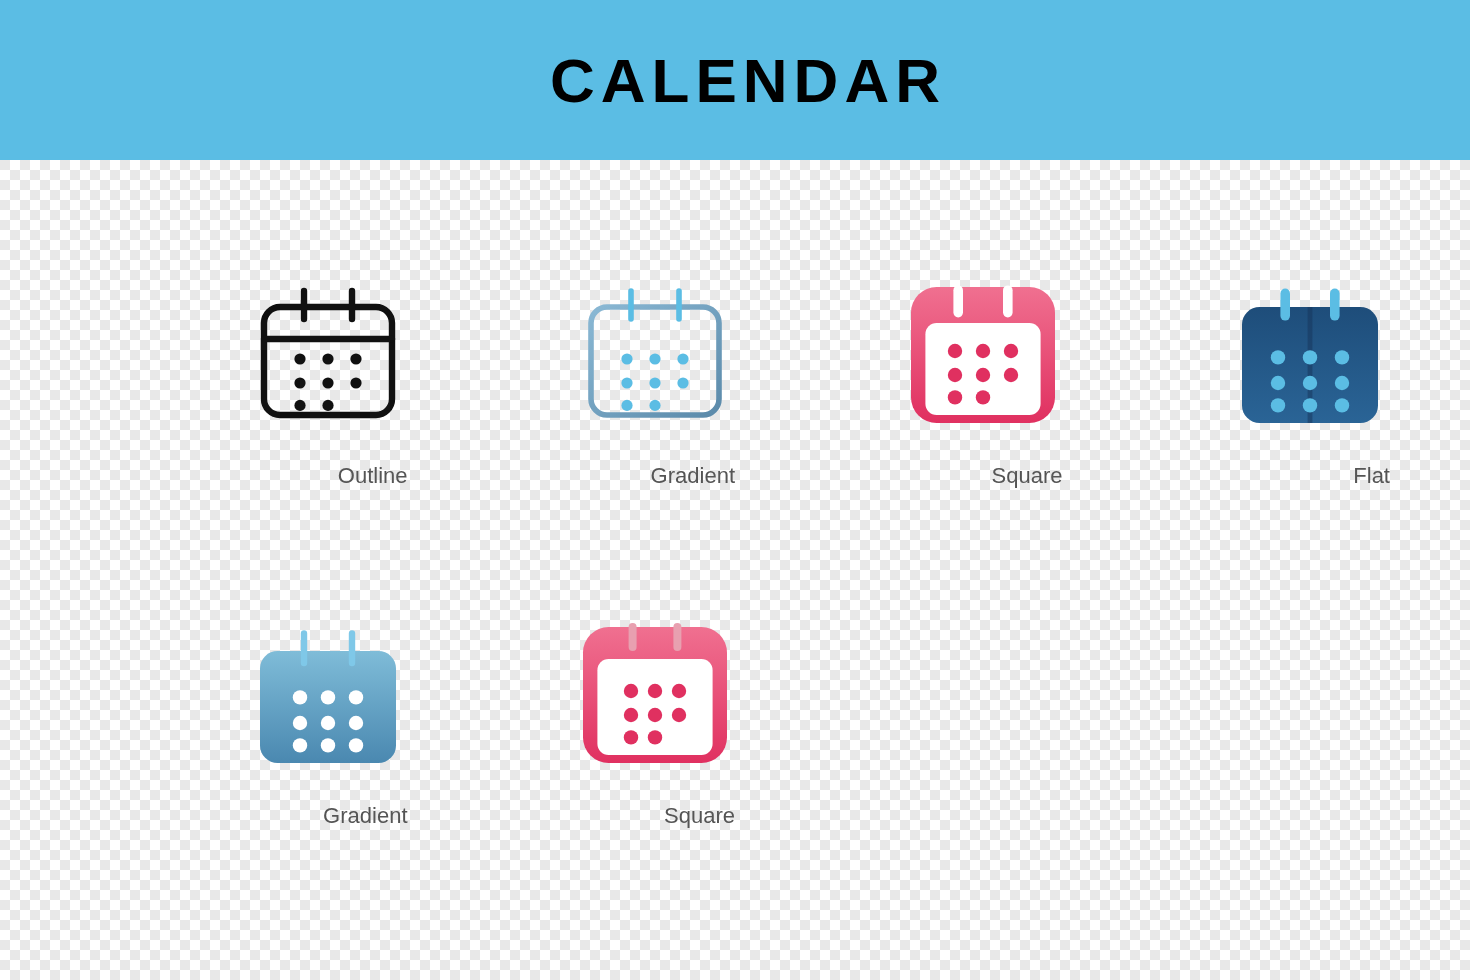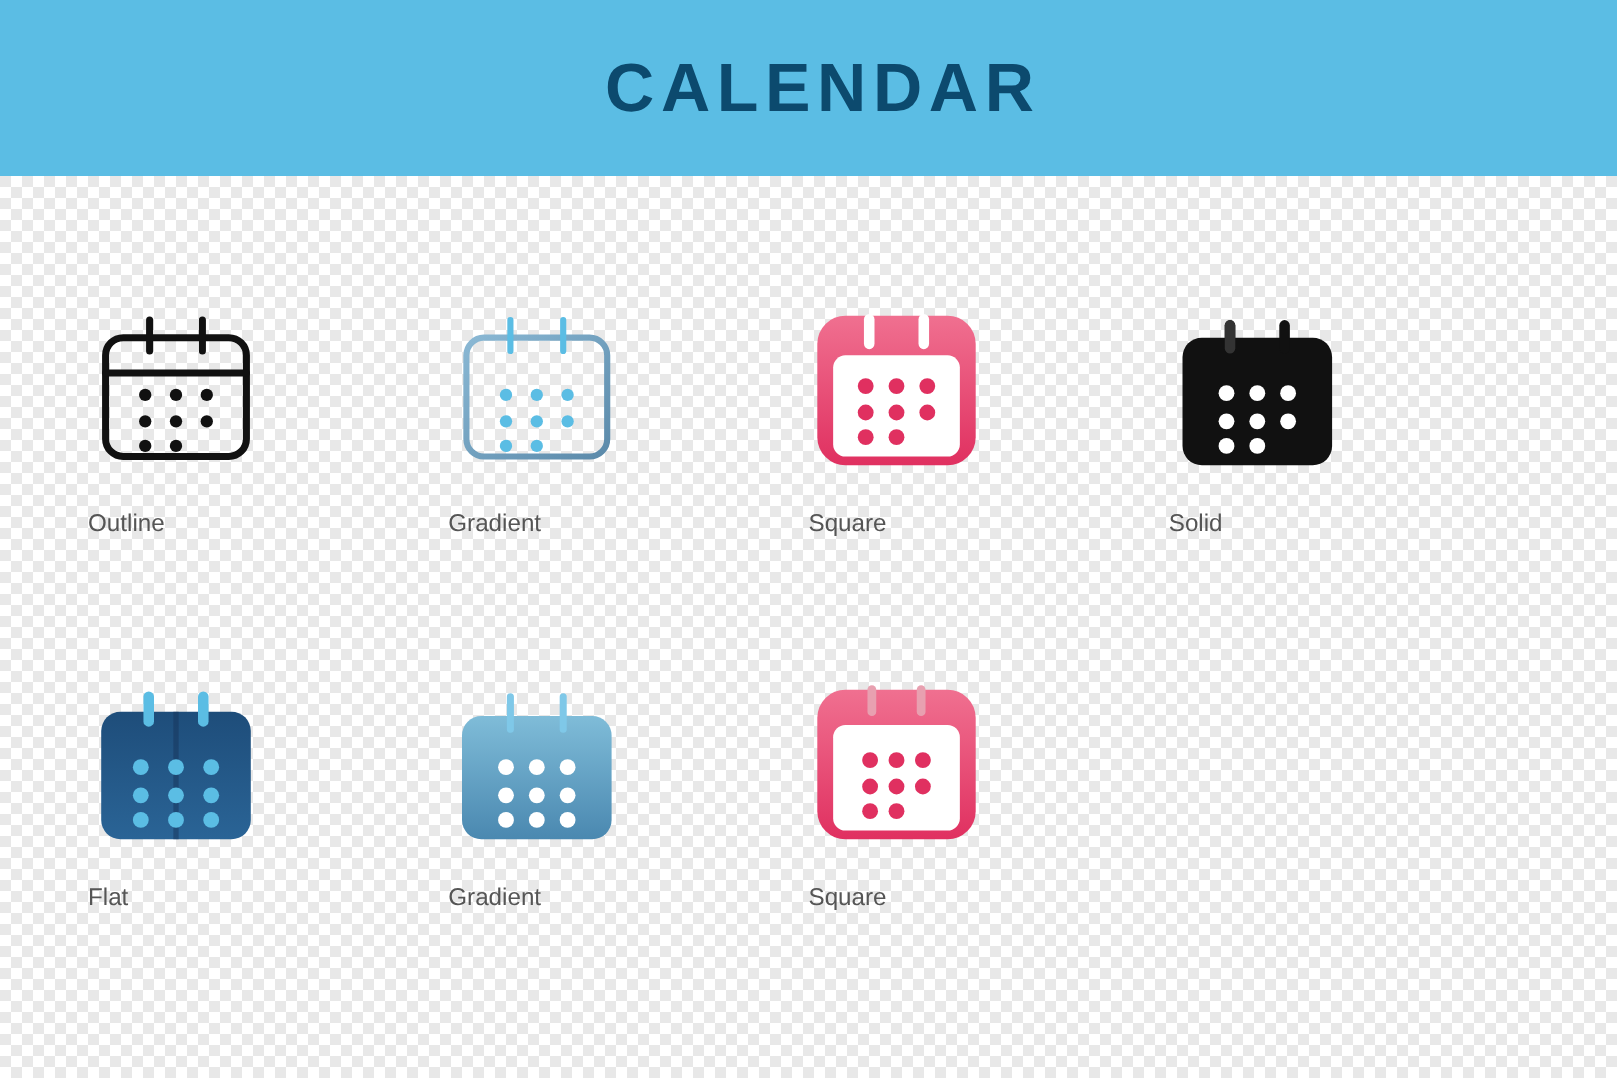--- a/index.html
+++ b/index.html
@@ -31,42 +31,42 @@
       left: 0;
       right: 0;
       height: 160px;
       background: #5bbde4;
       display: flex;
       align-items: center;
       justify-content: center;
     }
 
     .header-title {
-      color: #0c4a6e;
+      color: #000000;
       font-size: 62px;
       font-weight: bold;
       letter-spacing: 6px;
       margin-left: 26px;
     }
 
     .icons-grid {
       position: absolute;
       top: 190px;
       left: 0;
       right: 0;
       display: grid;
       grid-template-columns: repeat(4, 1fr);
       grid-template-rows: repeat(2, 340px);
       padding: 20px 80px;
     }
 
     .icon-cell {
       display: flex;
       flex-direction: column;
-      align-items: flex-start;
+      align-items: flex-end;
       justify-content: center;
       gap: 32px;
     }
 
     .icon-label {
       font-size: 22px;
       color: #555;
       font-weight: 400;
     }
 
@@ -175,101 +175,79 @@
         <circle cx="65" cy="130" r="9" fill="#e03060"></circle>
         <circle cx="100" cy="130" r="9" fill="#e03060"></circle>
         <circle cx="135" cy="130" r="9" fill="#e03060"></circle>
 
         <circle cx="65" cy="158" r="9" fill="#e03060"></circle>
         <circle cx="100" cy="158" r="9" fill="#e03060"></circle>
       </svg>
       <span class="icon-label">Square</span>
     </div>
 
-    <div class="icon-cell">
-      <svg class="icon-svg" viewBox="0 0 200 200">
-        <rect x="15" y="45" width="170" height="145" rx="22" ry="22" fill="#111"></rect>
-
-        <rect x="63" y="25" width="12" height="38" rx="6" fill="#111"></rect>
-        <rect x="125" y="25" width="12" height="38" rx="6" fill="#111"></rect>
-
-        <rect x="63" y="25" width="12" height="38" rx="6" fill="#333"></rect>
+
+    <div class="icon-cell">
+      <svg class="icon-svg" viewBox="0 0 200 200">
+        <defs>
+          <linearGradient id="blueGrad" x1="0" y1="0" x2="0" y2="1">
+            <stop offset="0%" stop-color="#1e4d7a"></stop>
+            <stop offset="100%" stop-color="#2a6496"></stop>
+          </linearGradient>
+          <linearGradient id="blueGradSplit" x1="0" y1="0" x2="1" y2="0">
+            <stop offset="50%" stop-color="#1a3f66"></stop>
+            <stop offset="50%" stop-color="#1e4d7a"></stop>
+          </linearGradient>
+        </defs>
+
+        <rect x="15" y="45" width="170" height="145" rx="22" ry="22" fill="url(#blueGrad)"></rect>
+
+        <rect x="97" y="45" width="6" height="145" fill="#153359" opacity="0.5"></rect>
+
+        <rect x="63" y="22" width="12" height="40" rx="6" fill="#5bbde4"></rect>
+        <rect x="125" y="22" width="12" height="40" rx="6" fill="#5bbde4"></rect>
+
+        <circle cx="60" cy="108" r="9" fill="#5bbde4"></circle>
+        <circle cx="100" cy="108" r="9" fill="#5bbde4"></circle>
+        <circle cx="140" cy="108" r="9" fill="#5bbde4"></circle>
+
+        <circle cx="60" cy="140" r="9" fill="#5bbde4"></circle>
+        <circle cx="100" cy="140" r="9" fill="#5bbde4"></circle>
+        <circle cx="140" cy="140" r="9" fill="#5bbde4"></circle>
+
+        <circle cx="60" cy="168" r="9" fill="#5bbde4"></circle>
+        <circle cx="100" cy="168" r="9" fill="#5bbde4"></circle>
+        <circle cx="140" cy="168" r="9" fill="#5bbde4"></circle>
+      </svg>
+      <span class="icon-label">Flat</span>
+    </div>
+
+    <div class="icon-cell">
+      <svg class="icon-svg" viewBox="0 0 200 200">
+        <defs>
+          <linearGradient id="blueGrad2" x1="0" y1="0" x2="0" y2="1">
+            <stop offset="0%" stop-color="#7fbcd8"></stop>
+            <stop offset="100%" stop-color="#4a88b0"></stop>
+          </linearGradient>
+        </defs>
+        <rect x="15" y="50" width="170" height="140" rx="22" ry="22" fill="url(#blueGrad2)"></rect>
+
+        <line x1="70" y1="28" x2="70" y2="65" fill="none" stroke="#7fc8e8" stroke-width="8" stroke-linecap="round"></line>
+        <line x1="130" y1="28" x2="130" y2="65" fill="none" stroke="#7fc8e8" stroke-width="8" stroke-linecap="round"></line>
 
         <circle cx="65" cy="108" r="9" fill="white"></circle>
         <circle cx="100" cy="108" r="9" fill="white"></circle>
         <circle cx="135" cy="108" r="9" fill="white"></circle>
 
         <circle cx="65" cy="140" r="9" fill="white"></circle>
         <circle cx="100" cy="140" r="9" fill="white"></circle>
         <circle cx="135" cy="140" r="9" fill="white"></circle>
 
         <circle cx="65" cy="168" r="9" fill="white"></circle>
         <circle cx="100" cy="168" r="9" fill="white"></circle>
-      </svg>
-      <span class="icon-label">Solid</span>
-    </div>
-
-    <div class="icon-cell">
-      <svg class="icon-svg" viewBox="0 0 200 200">
-        <defs>
-          <linearGradient id="blueGrad" x1="0" y1="0" x2="0" y2="1">
-            <stop offset="0%" stop-color="#1e4d7a"></stop>
-            <stop offset="100%" stop-color="#2a6496"></stop>
-          </linearGradient>
-          <linearGradient id="blueGradSplit" x1="0" y1="0" x2="1" y2="0">
-            <stop offset="50%" stop-color="#1a3f66"></stop>
-            <stop offset="50%" stop-color="#1e4d7a"></stop>
-          </linearGradient>
-        </defs>
-
-        <rect x="15" y="45" width="170" height="145" rx="22" ry="22" fill="url(#blueGrad)"></rect>
-
-        <rect x="97" y="45" width="6" height="145" fill="#153359" opacity="0.5"></rect>
-
-        <rect x="63" y="22" width="12" height="40" rx="6" fill="#5bbde4"></rect>
-        <rect x="125" y="22" width="12" height="40" rx="6" fill="#5bbde4"></rect>
-
-        <circle cx="60" cy="108" r="9" fill="#5bbde4"></circle>
-        <circle cx="100" cy="108" r="9" fill="#5bbde4"></circle>
-        <circle cx="140" cy="108" r="9" fill="#5bbde4"></circle>
-
-        <circle cx="60" cy="140" r="9" fill="#5bbde4"></circle>
-        <circle cx="100" cy="140" r="9" fill="#5bbde4"></circle>
-        <circle cx="140" cy="140" r="9" fill="#5bbde4"></circle>
-
-        <circle cx="60" cy="168" r="9" fill="#5bbde4"></circle>
-        <circle cx="100" cy="168" r="9" fill="#5bbde4"></circle>
-        <circle cx="140" cy="168" r="9" fill="#5bbde4"></circle>
-      </svg>
-      <span class="icon-label">Flat</span>
-    </div>
-
-    <div class="icon-cell">
-      <svg class="icon-svg" viewBox="0 0 200 200">
-        <defs>
-          <linearGradient id="blueGrad2" x1="0" y1="0" x2="0" y2="1">
-            <stop offset="0%" stop-color="#7fbcd8"></stop>
-            <stop offset="100%" stop-color="#4a88b0"></stop>
-          </linearGradient>
-        </defs>
-        <rect x="15" y="50" width="170" height="140" rx="22" ry="22" fill="url(#blueGrad2)"></rect>
-
-        <line x1="70" y1="28" x2="70" y2="65" fill="none" stroke="#7fc8e8" stroke-width="8" stroke-linecap="round"></line>
-        <line x1="130" y1="28" x2="130" y2="65" fill="none" stroke="#7fc8e8" stroke-width="8" stroke-linecap="round"></line>
-
-        <circle cx="65" cy="108" r="9" fill="white"></circle>
-        <circle cx="100" cy="108" r="9" fill="white"></circle>
-        <circle cx="135" cy="108" r="9" fill="white"></circle>
-
-        <circle cx="65" cy="140" r="9" fill="white"></circle>
-        <circle cx="100" cy="140" r="9" fill="white"></circle>
-        <circle cx="135" cy="140" r="9" fill="white"></circle>
-
-        <circle cx="65" cy="168" r="9" fill="white"></circle>
-        <circle cx="100" cy="168" r="9" fill="white"></circle>
         <circle cx="135" cy="168" r="9" fill="white"></circle>
       </svg>
       <span class="icon-label">Gradient</span>
     </div>
 
     <div class="icon-cell">
       <svg class="icon-svg" viewBox="0 0 200 200">
         <defs>
           <linearGradient id="redGrad2" x1="0" y1="0" x2="0" y2="1">
             <stop offset="0%" stop-color="#f07090"></stop>

